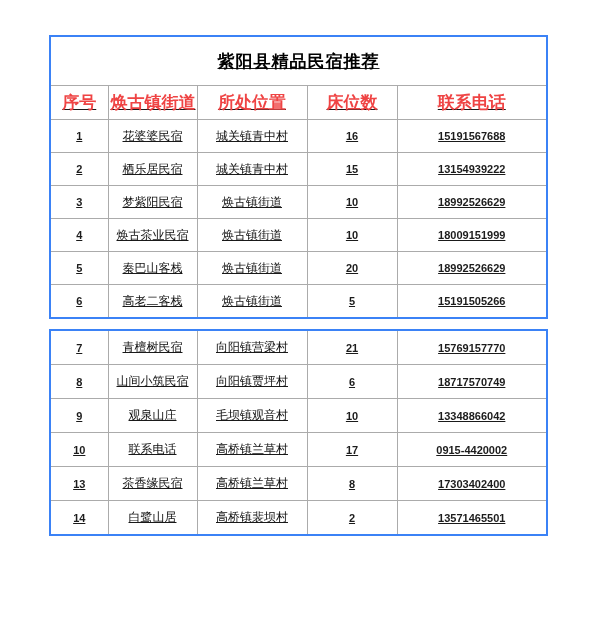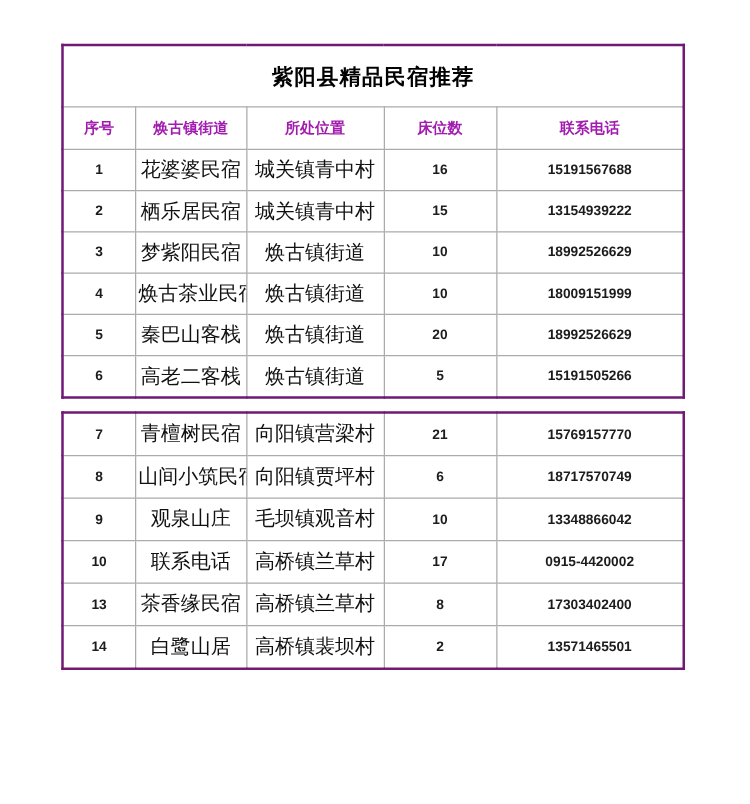--- a/index.html
+++ b/index.html
@@ -21,21 +21,22 @@
   .table-wrap {
     position: absolute;
     left: 49px;
     top: 35px;
     width: 497px;
   }
   table {
     border-collapse: collapse;
     table-layout: fixed;
     width: 497px;
-    border: 2px solid #701a75;
+    border: 2px solid #3b82f6;
+    text-decoration: underline;
   }
   table + table {
     margin-top: 10px;
   }
   td, th {
     border: 1px solid #ababab;
     text-align: center;
     vertical-align: middle;
     padding: 0 2px;
     overflow: hidden;
@@ -43,28 +44,28 @@
   }
   .title-cell {
     height: 48px;
     font-size: 17px;
     font-weight: bold;
     letter-spacing: 1px;
     color: #000000;
   }
   .header-row td {
     height: 33px;
-    font-size: 12px;
+    font-size: 17px;
     font-weight: bold;
-    color: #a21caf;
+    color: #ef4444;
   }
   .g1-row td { height: 32px; }
   .g2-row td { height: 33px; }
   .cn {
-    font-size: 16px;
+    font-size: 12px;
     color: #111111;
   }
   .num {
     font-family: "Liberation Sans", sans-serif;
     font-weight: bold;
     font-size: 11px;
     color: #1c1c1c;
   }
 </style>
 </head>

